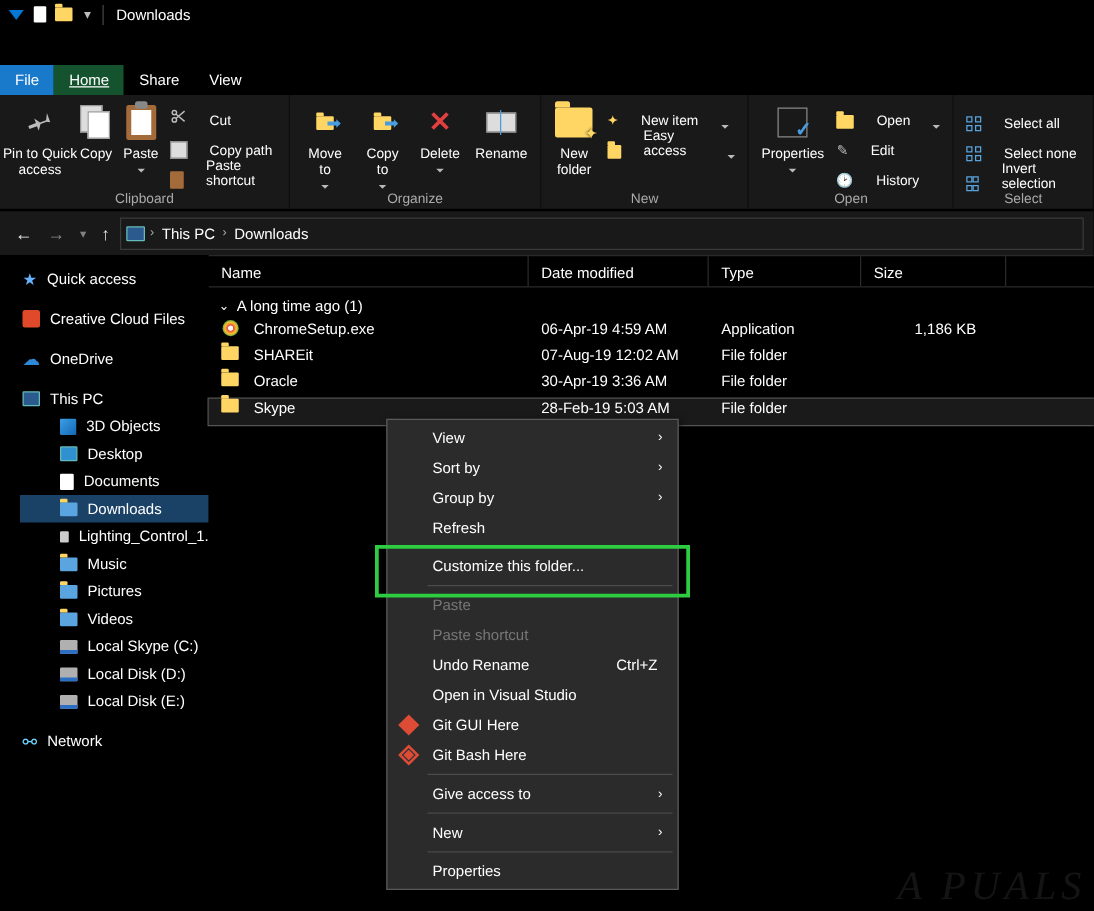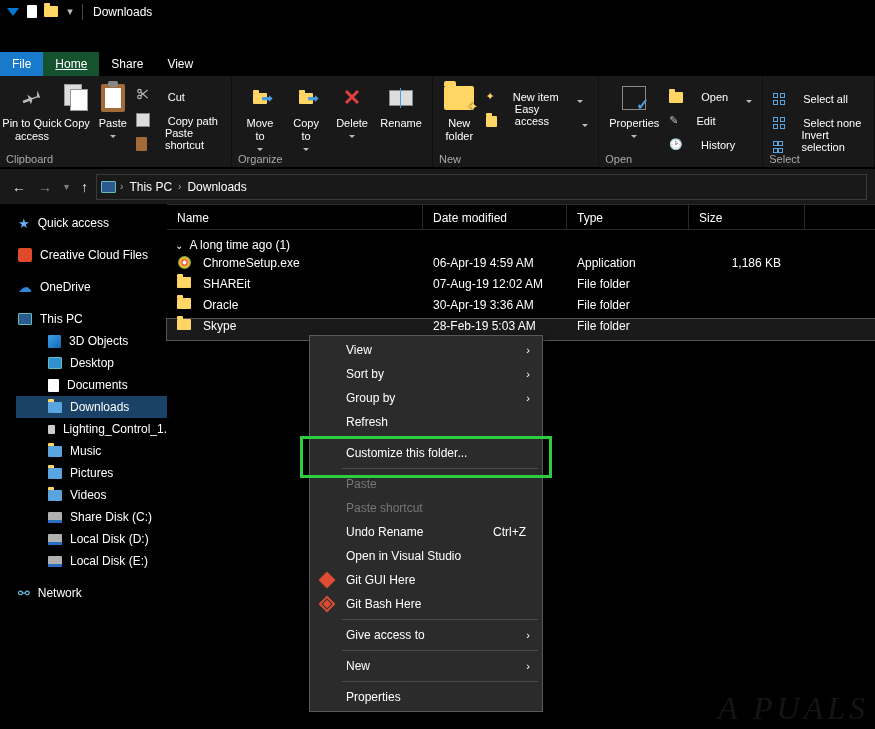--- a/index.html
+++ b/index.html
@@ -20,21 +20,21 @@
 .tabs { height:24px; background:#000; display:flex; align-items:flex-end;margin-top:29px;}
 .tab { height:24px; padding:0 12px; line-height:24px; font-size:12px; color:#fff; cursor:default;}
 .tab.file { background:#1979ca; color:#fff;}
 .tab.active { background:#14532d;text-decoration:underline;}
 .tab:not(.file):not(.active){ background:#000;}
 
 
 .ribbon { height:92px; background:#191919; display:flex; border-bottom:1px solid #000;}
 .rgroup { display:flex; flex-direction:column; justify-content:space-between; border-right:1px solid #0f0f0f; padding:3px 6px 0 6px;}
 .rgroup-row { display:flex; align-items:flex-start; gap:2px;}
-.rgroup-label { font-size:11px; color:#aaa; padding-bottom:2px;}
+.rgroup-label { text-align:center; font-size:11px; color:#aaa; padding-bottom:2px;}
 .rbig { display:flex; flex-direction:column; align-items:center; width:52px; text-align:center; padding-top:3px; gap:3px;}
 .rbig .lbl { font-size:11px; line-height:13px;}
 .ricon-box { width:32px; height:32px; display:flex; align-items:center; justify-content:center;}
 .rsmall-col { display:flex; flex-direction:column; gap:4px; padding-top:4px;}
 .rsmall { display:flex; align-items:flex-end; gap:18px; font-size:11px; height:20px; padding:0 4px;}
 .drop-caret { width:0; height:0; border-left:3px solid transparent; border-right:3px solid transparent; border-top:3px solid #bbb; margin-top:2px;}
 
 
 .icon-pin { transform:rotate(25deg);}
 .icon-pin svg { width:22px; height:22px; }
@@ -384,21 +384,21 @@
     <div class="nt-item sub">
         <span class="folder-ico" style="background:#5aa4e0"></span>
         <span>Pictures</span>
       </div>
     <div class="nt-item sub">
         <span class="folder-ico" style="background:#5aa4e0"></span>
         <span>Videos</span>
       </div>
     <div class="nt-item sub">
         <span class="disk-ico"></span>
-        <span>Share Disk (C:)</span>
+        <span>Local Skype (C:)</span>
       </div>
     <div class="nt-item sub">
         <span class="disk-ico"></span>
         <span>Local Disk (D:)</span>
       </div>
     <div class="nt-item sub">
         <span class="disk-ico"></span>
         <span>Local Disk (E:)</span>
       </div>
     <div class="nt-sep"></div>

